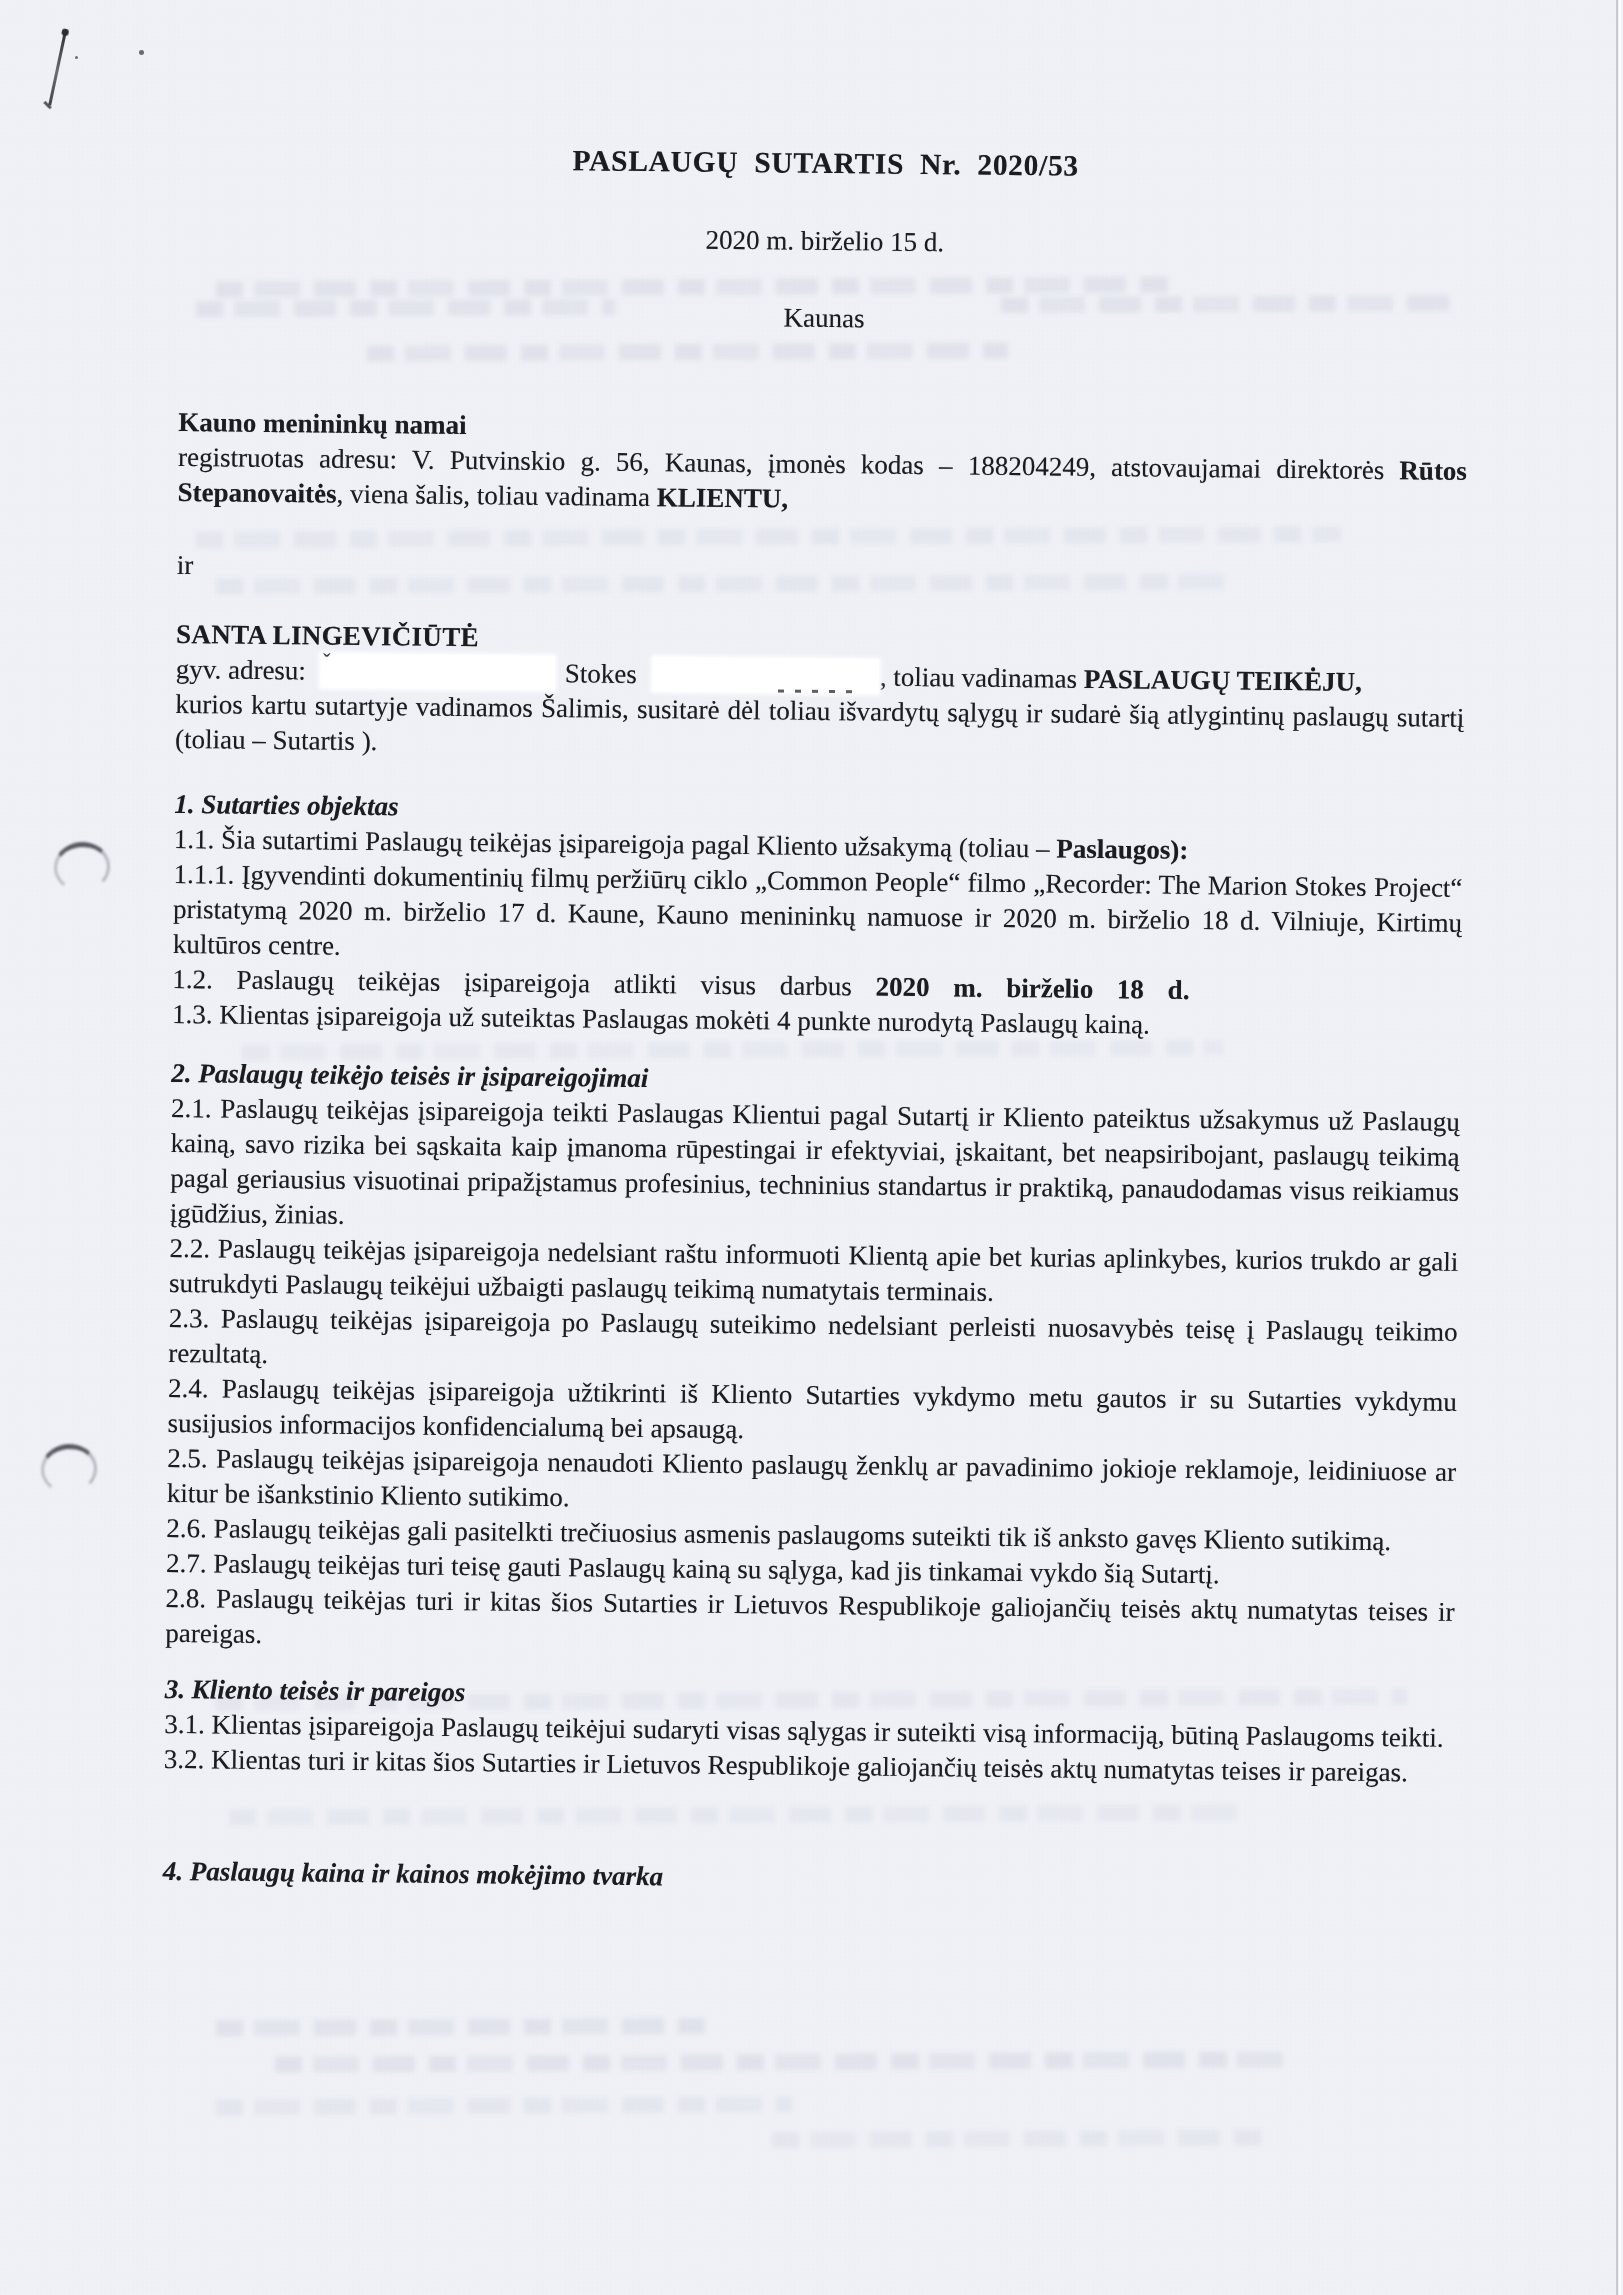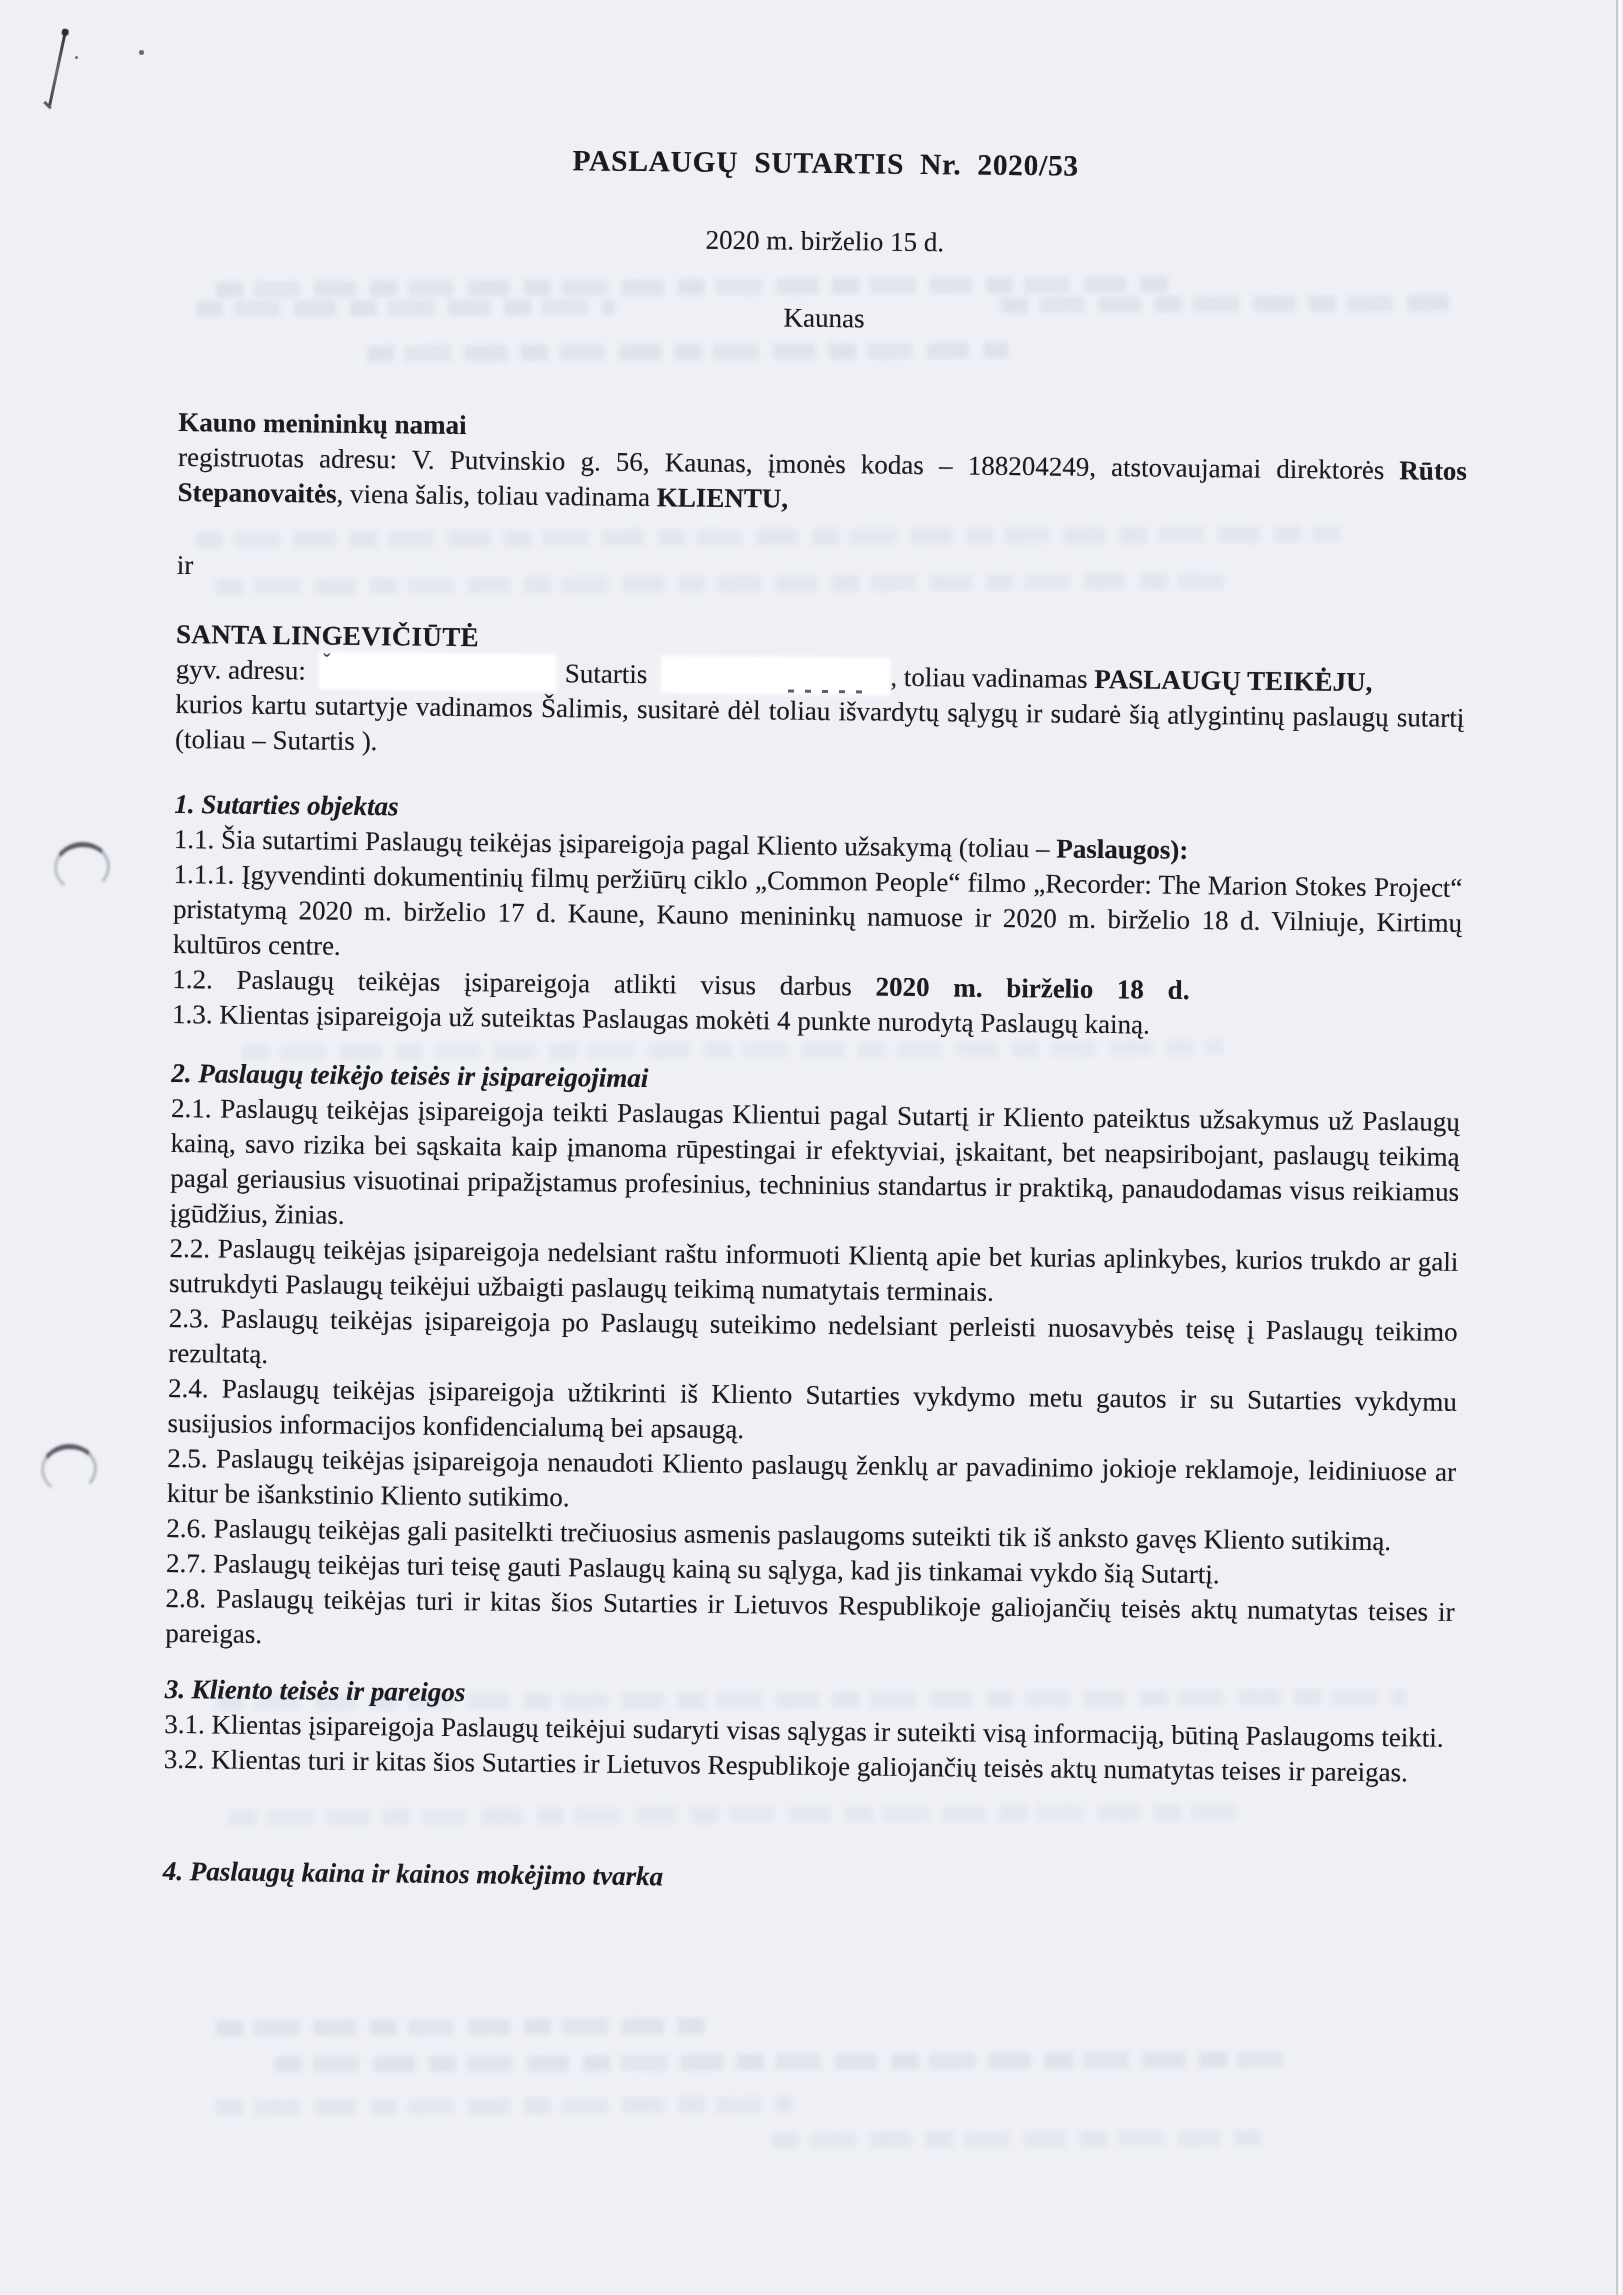--- a/index.html
+++ b/index.html
@@ -109,21 +109,21 @@
 
     <div class="party1">
       <p class="bold">Kauno menininkų namai</p>
       <p class="just"><span>registruotas adresu: V. Putvinskio g. 56, Kaunas, įmonės kodas – 188204249, atstovaujamai direktorės </span><span class="b">Rūtos Stepanovaitės</span><span>, viena šalis, toliau vadinama </span><span class="b">KLIENTU,</span></p>
     </div>
 
     <p class="ir">ir</p>
 
     <div class="party2">
       <p class="party2-name">SANTA LINGEVIČIŪTĖ</p>
-      <p class="nowrap"><span>gyv. adresu:</span><span class="redact r1"></span><span>Sutartis</span><span class="redact r2"></span><span>, toliau vadinamas </span><span class="b">PASLAUGŲ TEIKĖJU,</span></p>
+      <p class="nowrap"><span>gyv. adresu:</span><span class="redact r1"></span><span>Stokes</span><span class="redact r2"></span><span>, toliau vadinamas </span><span class="b">PASLAUGŲ TEIKĖJU,</span></p>
       <p class="just"><span>kurios kartu sutartyje vadinamos Šalimis, susitarė dėl toliau išvardytų sąlygų ir sudarė šią atlygintinų paslaugų sutartį  (toliau – Sutartis ).</span></p>
     </div>
 
     <div id="sections">
         <section>
           <h2 class="sec-h">1. Sutarties objektas</h2>
           <p class="clause"><span>1.1. Šia sutartimi Paslaugų teikėjas įsipareigoja pagal Kliento užsakymą (toliau – </span><span class="b">Paslaugos):</span></p>
           <p class="clause"><span>1.1.1. Įgyvendinti dokumentinių filmų peržiūrų ciklo „Common People“ filmo „Recorder: The Marion Stokes Project“ pristatymą 2020 m. birželio 17 d. Kaune, Kauno menininkų namuose ir 2020 m. birželio 18 d. Vilniuje, Kirtimų kultūros centre.</span></p>
           <p class="clause spread"><span>1.2. Paslaugų teikėjas įsipareigoja atlikti visus darbus </span><span class="b">2020 m. birželio 18 d.</span></p>
           <p class="clause"><span>1.3. Klientas įsipareigoja už suteiktas Paslaugas mokėti 4 punkte nurodytą Paslaugų kainą.</span></p>

